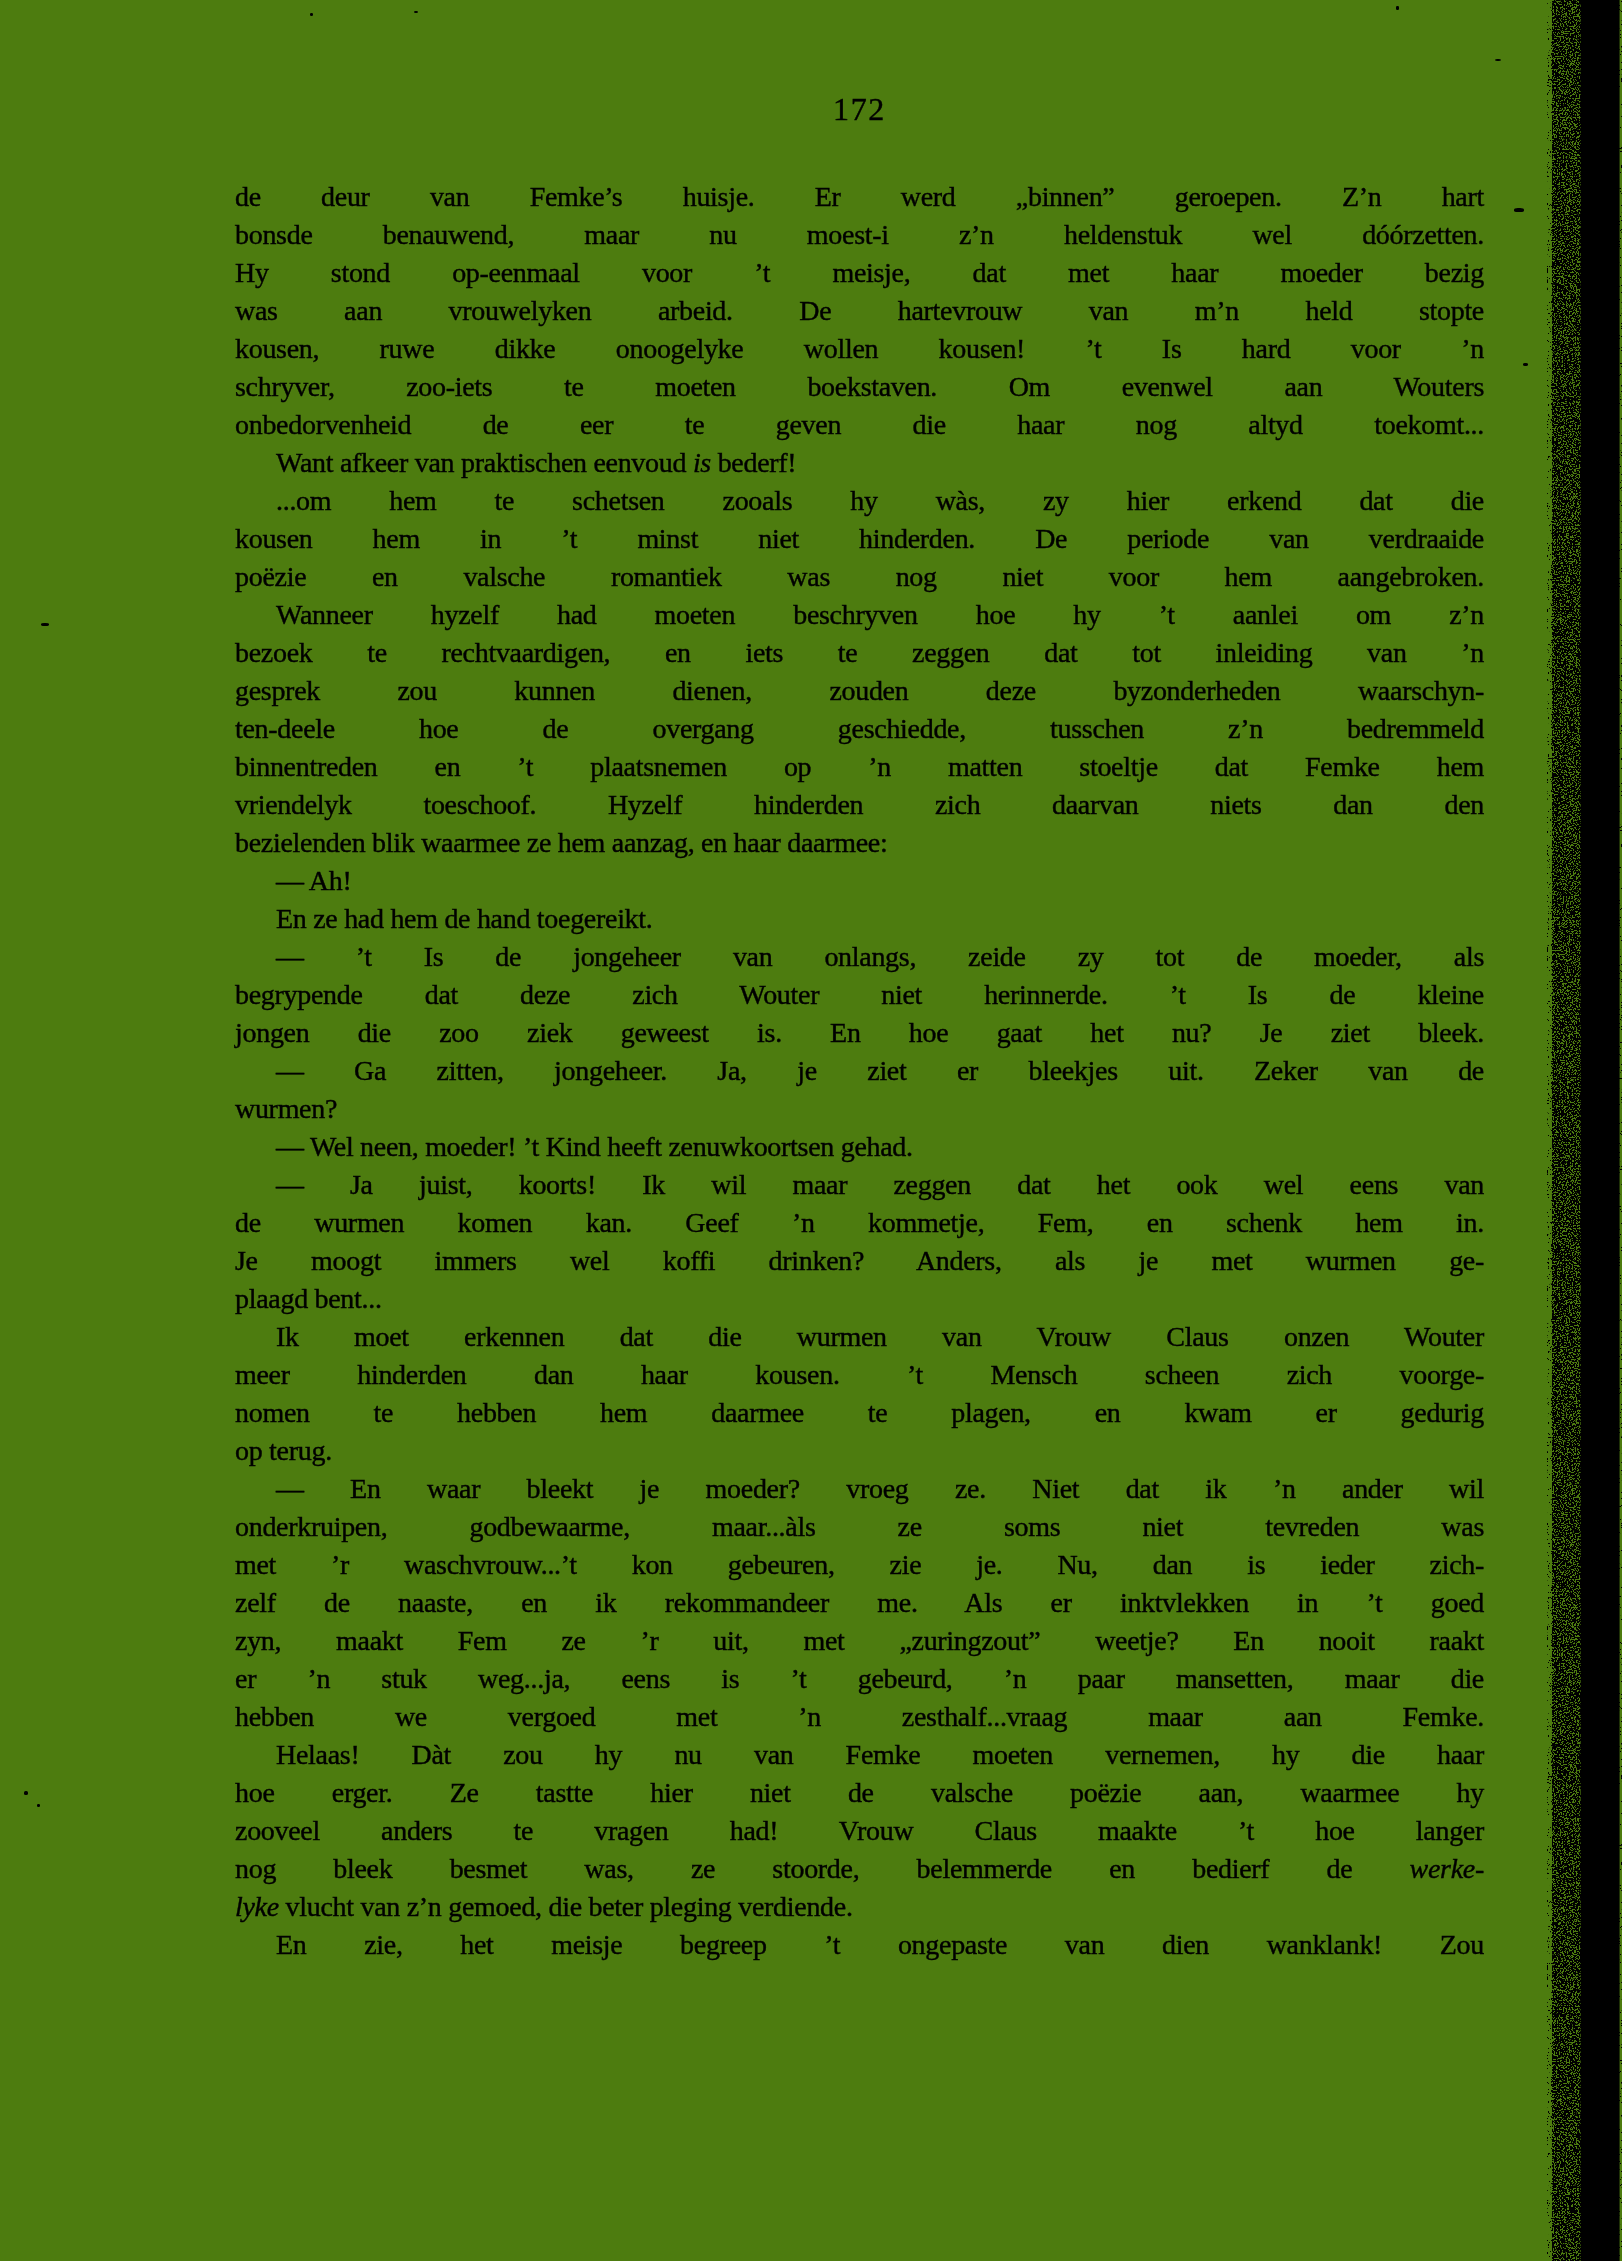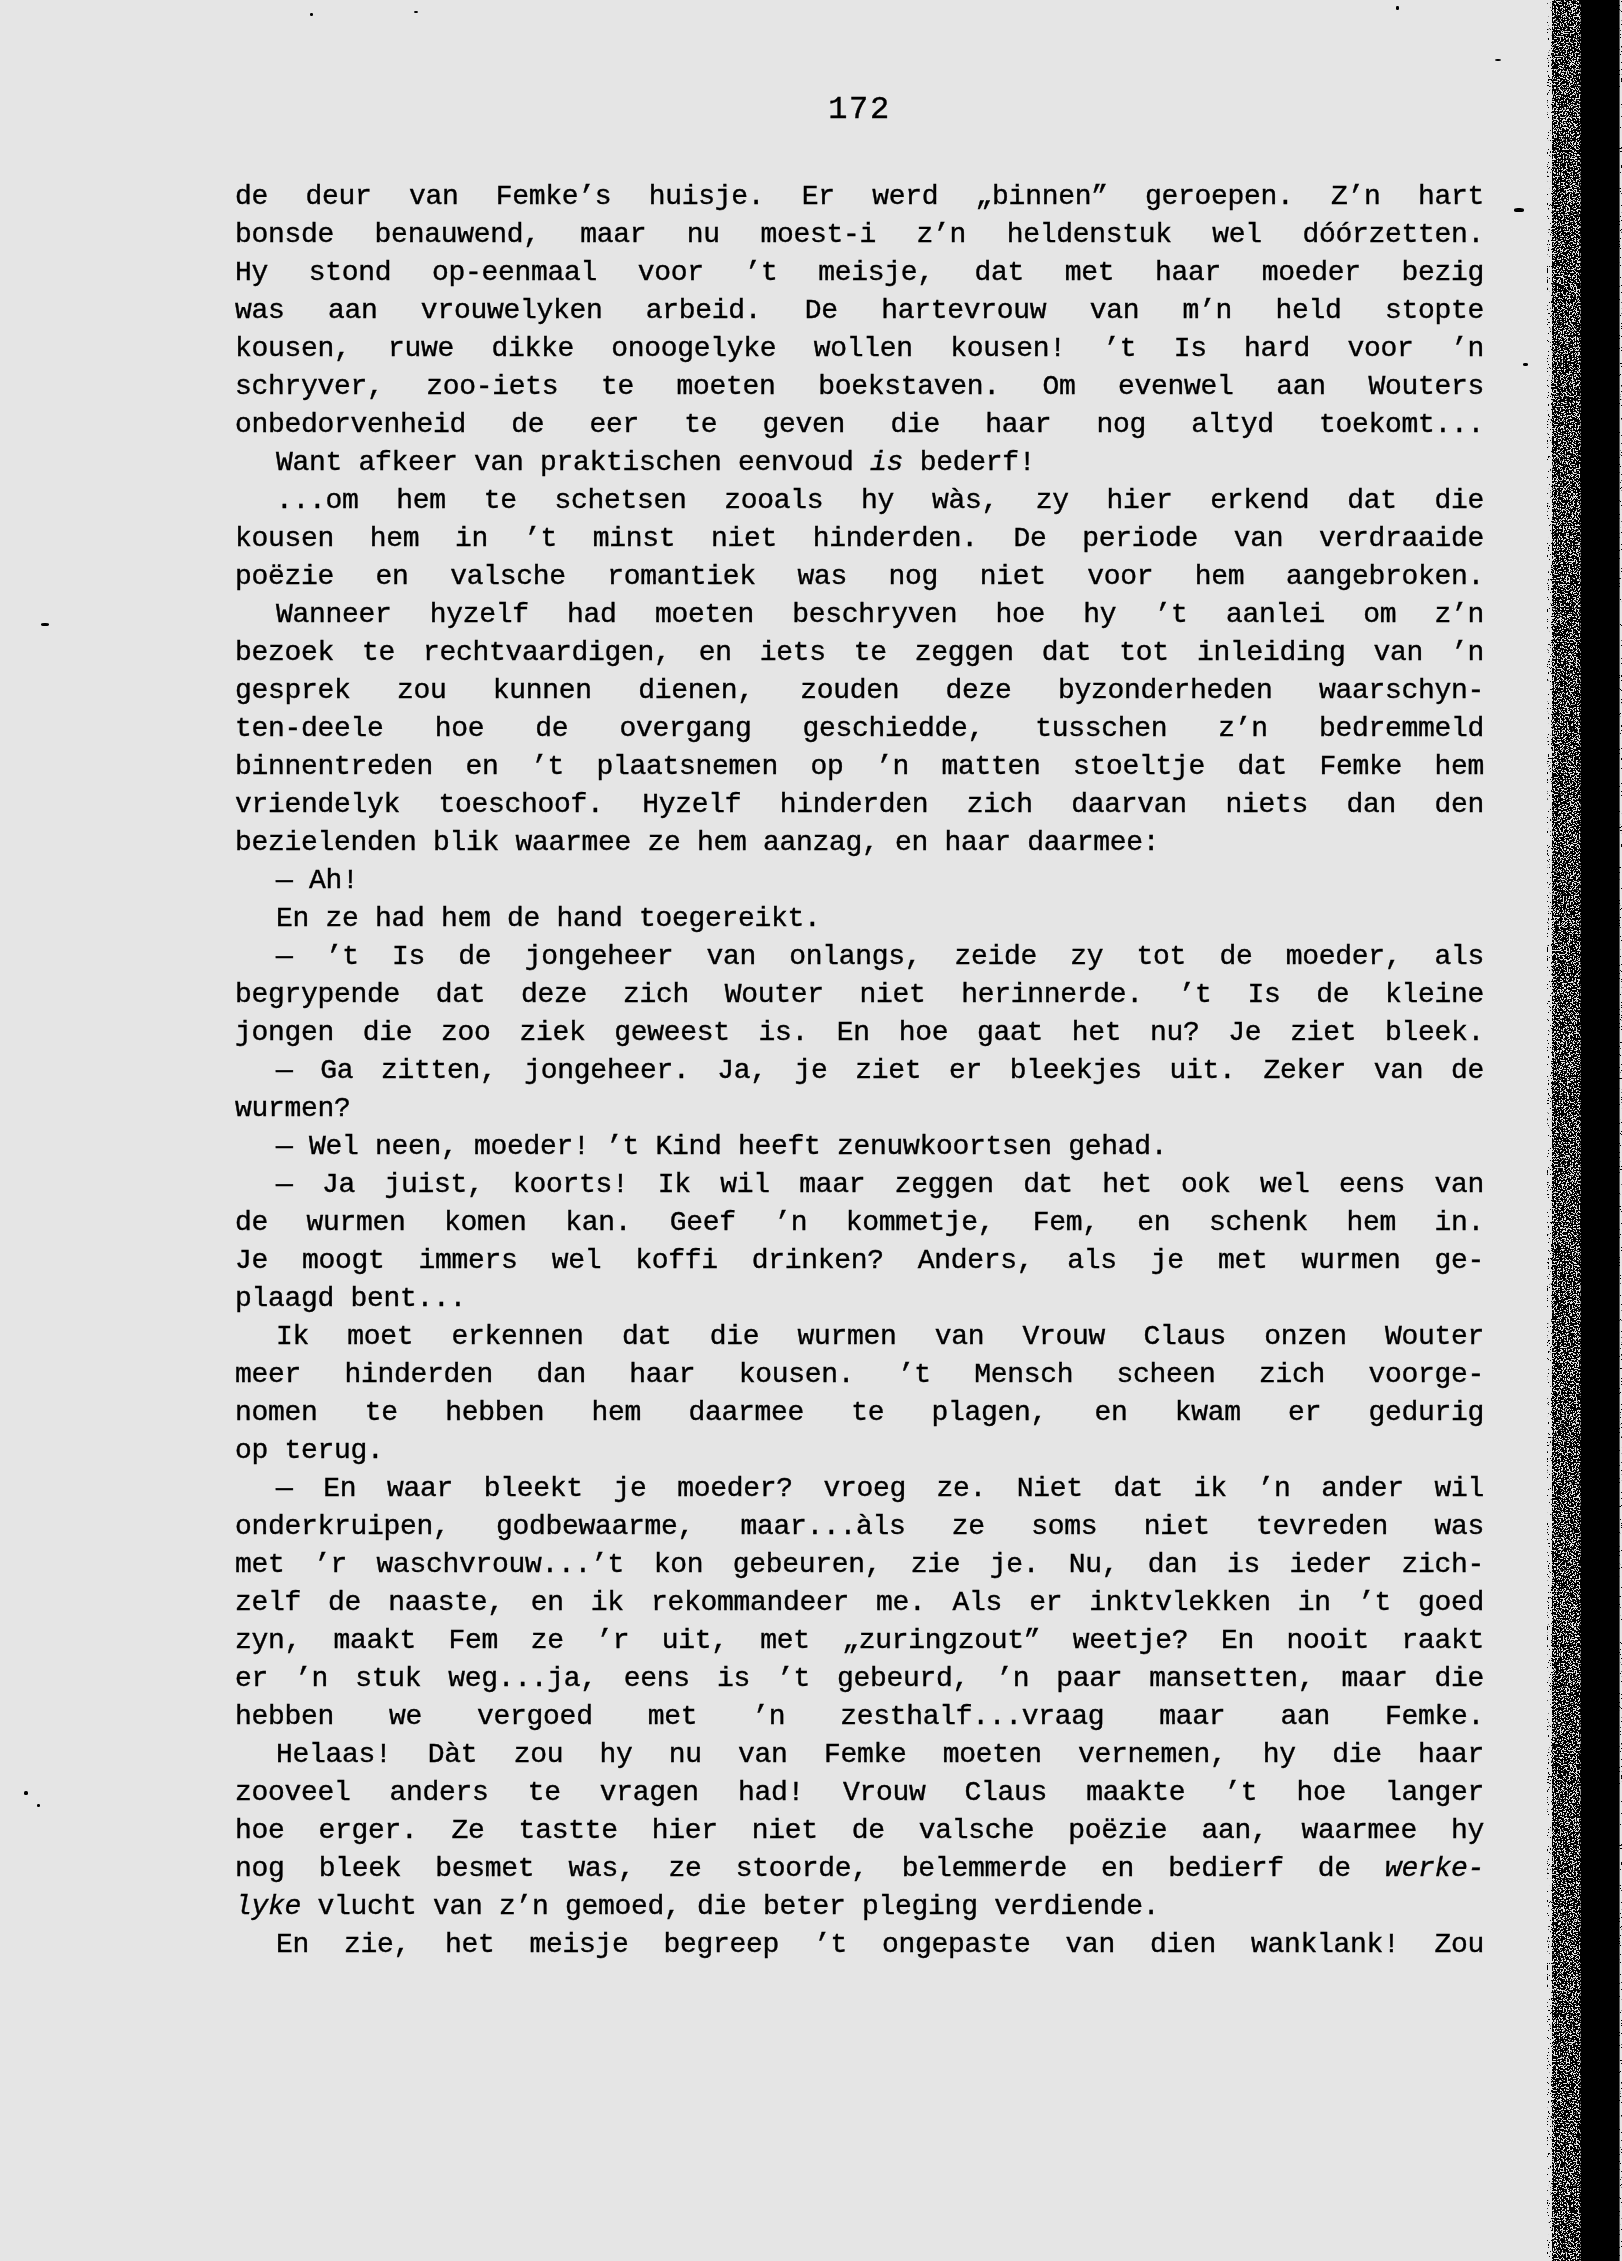--- a/index.html
+++ b/index.html
@@ -1,22 +1,22 @@
 <!DOCTYPE html>
 <html style="font-size:12.7px"><head>
 <meta charset="utf-8">
 <title>172</title>
 <style>
   html,body { margin:0; padding:0; background:#fff; }
   .page {
     position:relative;
     width:1623px; height:2261px;
-    background:#e5e5e5;
+    background:#4d7c0f;
     color:#000;
-    font-family:Liberation Mono, monospace;
+    font-family:Liberation Serif, serif;
     overflow:hidden;
   }
   .pagenum {
     position:absolute;
     top:91px; left:235px; width:1249px;
     text-align:center;
     font-size:32px; line-height:37px;
     letter-spacing:1.6px;
     -webkit-text-stroke:0.4px #000;
   }
@@ -86,22 +86,22 @@
       <div class="line j"><span>nomen te hebben hem daarmee te plagen, en kwam er gedurig</span></div>
       <div class="line l"><span>op terug.</span></div>
       <div class="line j ind"><span>— En waar bleekt je moeder? vroeg ze. Niet dat ik ’n ander wil</span></div>
       <div class="line j"><span>onderkruipen, godbewaarme, maar...àls ze soms niet tevreden was</span></div>
       <div class="line j"><span>met ’r waschvrouw...’t kon gebeuren, zie je. Nu, dan is ieder zich-</span></div>
       <div class="line j"><span>zelf de naaste, en ik rekommandeer me. Als er inktvlekken in ’t goed</span></div>
       <div class="line j"><span>zyn, maakt Fem ze ’r uit, met „zuringzout” weetje? En nooit raakt</span></div>
       <div class="line j"><span>er ’n stuk weg...ja, eens is ’t gebeurd, ’n paar mansetten, maar die</span></div>
       <div class="line j"><span>hebben we vergoed met ’n zesthalf...vraag maar aan Femke.</span></div>
       <div class="line j ind"><span>Helaas! Dàt zou hy nu van Femke moeten vernemen, hy die haar</span></div>
+      <div class="line j"><span>hoe erger. Ze tastte hier niet de valsche poëzie aan, waarmee hy</span></div>
       <div class="line j"><span>zooveel anders te vragen had! Vrouw Claus maakte ’t hoe langer</span></div>
-      <div class="line j"><span>hoe erger. Ze tastte hier niet de valsche poëzie aan, waarmee hy</span></div>
       <div class="line j"><span>nog bleek besmet was, ze stoorde, belemmerde en bedierf de </span><span class="it">werke-</span></div>
       <div class="line l"><span class="it">lyke</span><span> vlucht van z’n gemoed, die beter pleging verdiende.</span></div>
       <div class="line j ind"><span>En zie, het meisje begreep ’t ongepaste van dien wanklank! Zou</span></div>
     </div>
 
   <div class="gutter">
     <svg width="76" height="2261" xmlns="http://www.w3.org/2000/svg" aria-hidden="true" viewBox="0 0 95 2843">
       <defs>
         <filter id="nzDense" x="-20%" y="-1%" width="140%" height="102%">
           <feTurbulence type="fractalNoise" baseFrequency="0.55" numOctaves="3" seed="7" stitchTiles="stitch"></feTurbulence>

